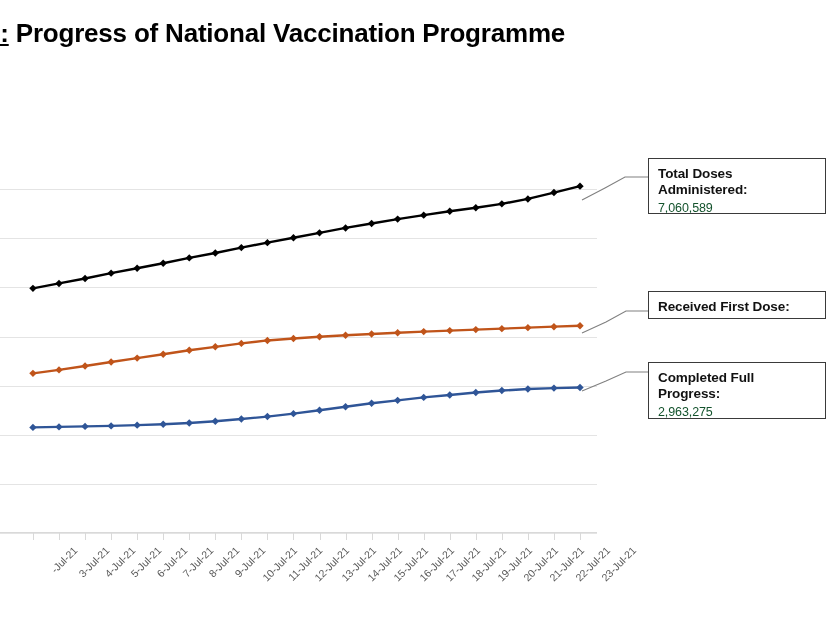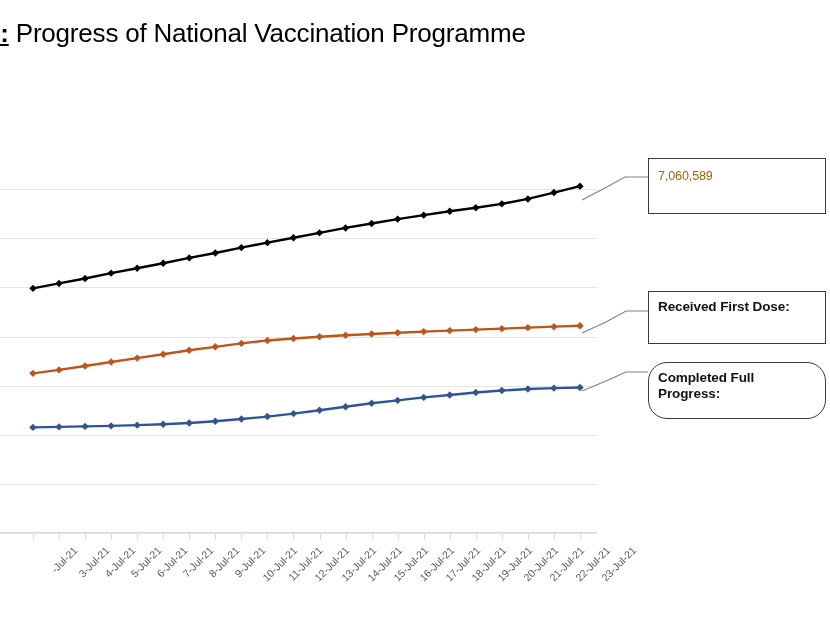--- a/index.html
+++ b/index.html
@@ -24,21 +24,21 @@
     font-size: 26px;
     color: #000000;
     white-space: nowrap;
     letter-spacing: -0.2px;
   }
   #slide-title .t-prefix {
     font-weight: bold;
     text-decoration: underline;
   }
   #slide-title .t-rest {
-    font-weight: normal;
+    font-weight: bold;
   }
 
   
   #chart-area {
     position: absolute;
     left: 0;
     top: 100px;
     width: 830px;
     height: 522px;
   }
@@ -113,28 +113,28 @@
     line-height: 1.18;
   }
   .callout .c-label {
     font-weight: bold;
     font-size: 13.5px;
     color: #111111;
     letter-spacing: -0.1px;
   }
   .callout .c-value {
     font-size: 12.5px;
-    color: #a16207;
+    color: #14532d;
     margin-top: 3px;
     letter-spacing: -0.1px;
   }
 
   #callout-total      { left: 648px; top: 158px; width: 178px; height: 56px; }
-  #callout-first      { left: 648px; top: 291px; width: 178px; height: 53px; }
-  #callout-full       { left: 648px; top: 362px; width: 178px; height: 57px; border-radius: 19px; }
+  #callout-first      { left: 648px; top: 291px; width: 178px; height: 28px; }
+  #callout-full       { left: 648px; top: 362px; width: 178px; height: 57px; }
 
   #leader-svg {
     position: absolute;
     left: 0;
     top: 0;
     width: 830px;
     height: 622px;
     pointer-events: none;
   }
 </style>
@@ -284,22 +284,24 @@
     </div>
 </div>
 
 <svg id="leader-svg" viewBox="0 0 830 622">
   <polyline points="582,200 605,188 625,177 648,177" fill="none" stroke="#808080" stroke-width="1.1"></polyline>
   <polyline points="582,333 606,322 626,311 648,311" fill="none" stroke="#808080" stroke-width="1.1"></polyline>
   <polyline points="582,391 606,381 626,372 648,372" fill="none" stroke="#808080" stroke-width="1.1"></polyline>
 </svg>
 
 <div class="callout" id="callout-total">
+  <div class="c-label"><span>Total Doses</span><br><span>Administered:</span></div>
   <div class="c-value">7,060,589</div>
 </div>
 
 <div class="callout" id="callout-first">
   <div class="c-label">Received First Dose:</div>
 </div>
 
 <div class="callout" id="callout-full">
   <div class="c-label"><span>Completed Full</span><br><span>Progress:</span></div>
+  <div class="c-value">2,963,275</div>
 </div>
 
 </body></html>

